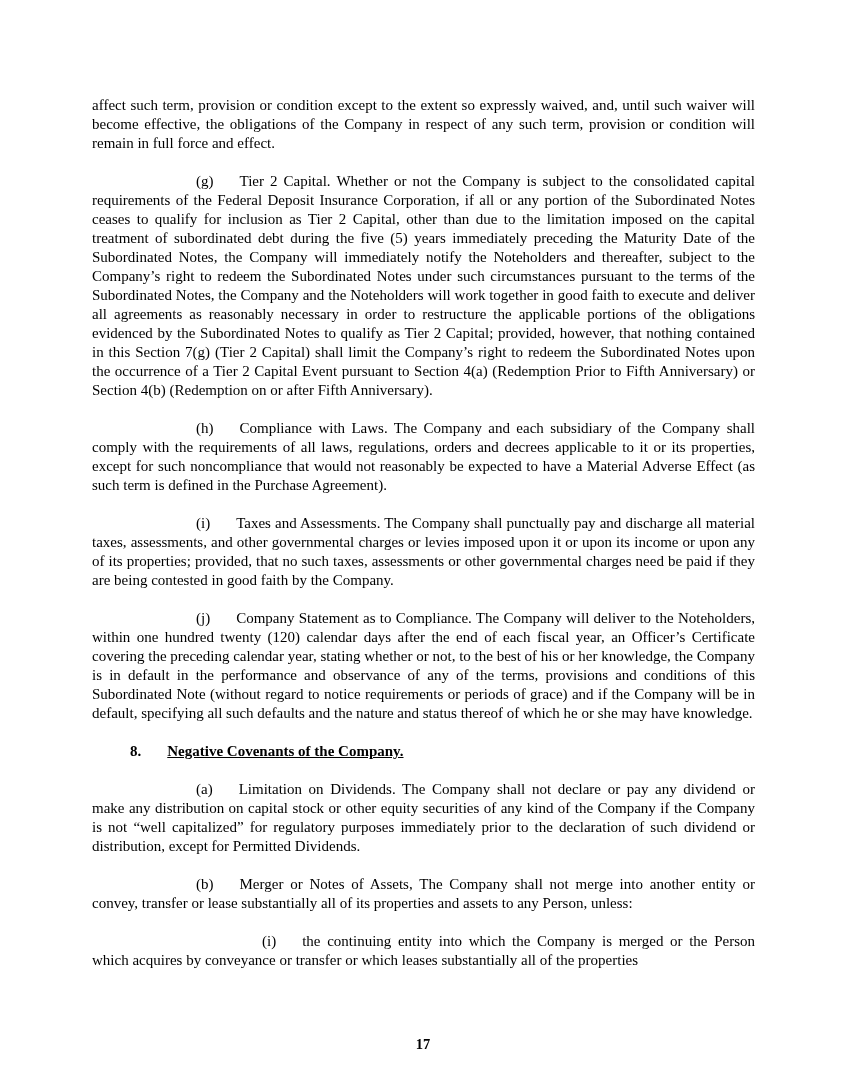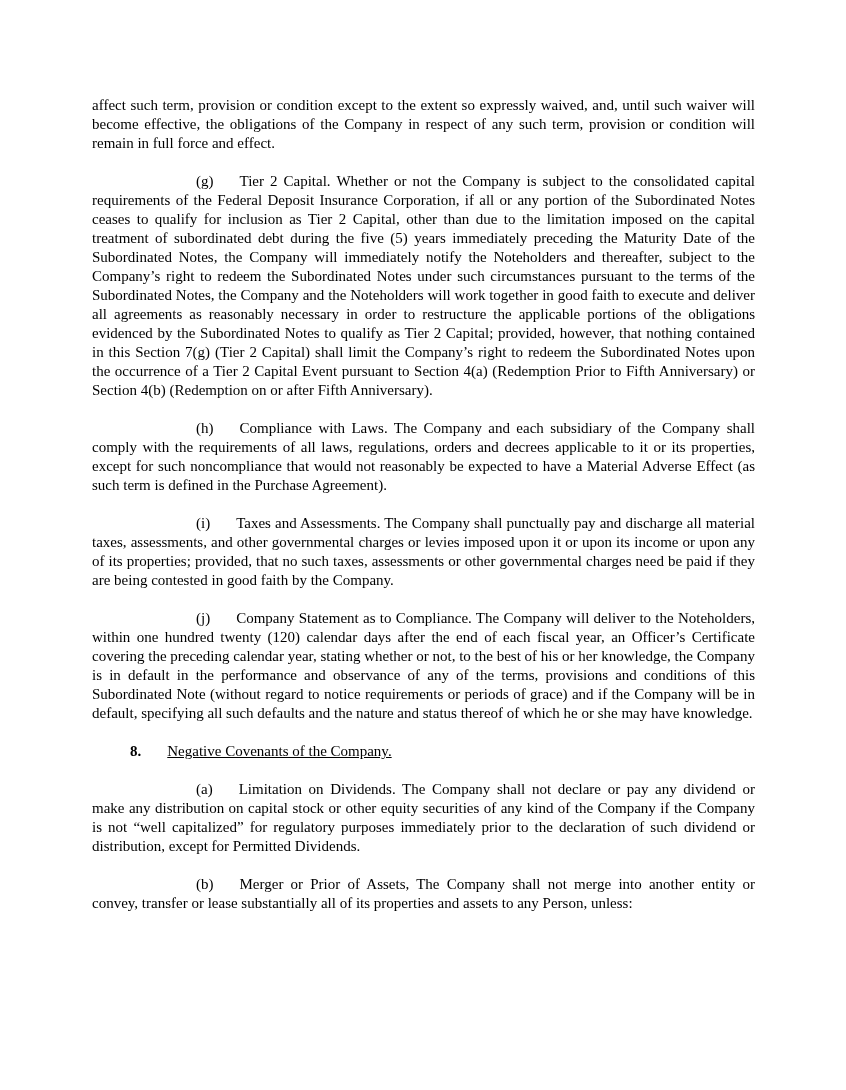--- a/index.html
+++ b/index.html
@@ -23,21 +23,21 @@
     font-size: 15px;
     line-height: 19px;
     text-align: justify;
   }
   .ind1 { text-indent: 104px; }   
   .ind2 { text-indent: 170px; }   
   .inds { text-indent: 38px; }    
   .u  { }
   .i  { }
   .b  { font-weight: bold; }
-  .bu { font-weight: normal; text-decoration: underline; }
+  .bu { font-weight: bold; text-decoration: underline; }
   .tab { display: inline-block; width: 26px; }
   .pageno {
     position: absolute;
     left: 0; right: 0;
     top: 1036px;
     text-align: center;
     font-size: 14.5px;
     font-weight: bold;
   }
 </style>
@@ -46,15 +46,17 @@
 
 <div class="page">
   <div class="content">
     <p class="para"><span>affect such term, provision or condition except to the extent so expressly waived, and, until such waiver will become effective, the obligations of the Company in respect of any such term, provision or condition will remain in full force and effect.</span></p>
     <p class="para ind1"><span>(g)</span><span class="tab"></span><span class="u">Tier 2 Capital.</span><span> Whether or not the Company is subject to the consolidated capital requirements of the Federal Deposit Insurance Corporation, if all or any portion of the Subordinated Notes ceases to qualify for inclusion as Tier 2 Capital, other than due to the limitation imposed on the capital treatment of subordinated debt during the five (5) years immediately preceding the Maturity Date of the Subordinated Notes, the Company will immediately notify the Noteholders and thereafter, subject to the Company’s right to redeem the Subordinated Notes under such circumstances pursuant to the terms of the Subordinated Notes, the Company and the Noteholders will work together in good faith to execute and deliver all agreements as reasonably necessary in order to restructure the applicable portions of the obligations evidenced by the Subordinated Notes to qualify as Tier 2 Capital; </span><span class="i">provided, however</span><span>, that nothing contained in this </span><span class="u">Section 7(g)</span><span> (Tier 2 Capital) shall limit the Company’s right to redeem the Subordinated Notes upon the occurrence of a Tier 2 Capital Event pursuant to </span><span class="u">Section 4(a)</span><span> (Redemption Prior to Fifth Anniversary) or </span><span class="u">Section 4(b)</span><span> (Redemption on or after Fifth Anniversary).</span></p>
     <p class="para ind1"><span>(h)</span><span class="tab"></span><span class="u">Compliance with Laws.</span><span> The Company and each subsidiary of the Company shall comply with the requirements of all laws, regulations, orders and decrees applicable to it or its properties, except for such noncompliance that would not reasonably be expected to have a Material Adverse Effect (as such term is defined in the Purchase Agreement).</span></p>
     <p class="para ind1"><span>(i)</span><span class="tab"></span><span class="u">Taxes and Assessments.</span><span> The Company shall punctually pay and discharge all material taxes, assessments, and other governmental charges or levies imposed upon it or upon its income or upon any of its properties; provided, that no such taxes, assessments or other governmental charges need be paid if they are being contested in good faith by the Company.</span></p>
     <p class="para ind1"><span>(j)</span><span class="tab"></span><span class="u">Company Statement as to Compliance.</span><span> The Company will deliver to the Noteholders, within one hundred twenty (120) calendar days after the end of each fiscal year, an Officer’s Certificate covering the preceding calendar year, stating whether or not, to the best of his or her knowledge, the Company is in default in the performance and observance of any of the terms, provisions and conditions of this Subordinated Note (without regard to notice requirements or periods of grace) and if the Company will be in default, specifying all such defaults and the nature and status thereof of which he or she may have knowledge.</span></p>
     <p class="para inds"><span class="b">8.</span><span class="tab"></span><span class="bu">Negative Covenants of the Company.</span></p>
     <p class="para ind1"><span>(a)</span><span class="tab"></span><span class="u">Limitation on Dividends.</span><span> The Company shall not declare or pay any dividend or make any distribution on capital stock or other equity securities of any kind of the Company if the Company is not “well capitalized” for regulatory purposes immediately prior to the declaration of such dividend or distribution, except for Permitted Dividends.</span></p>
-    <p class="para ind1"><span>(b)</span><span class="tab"></span><span class="u">Merger or Prior of Assets,</span><span> The Company shall not merge into another entity or convey, transfer or lease substantially all of its properties and assets to any Person, unless:</span></p>
+    <p class="para ind1"><span>(b)</span><span class="tab"></span><span class="u">Merger or Notes of Assets,</span><span> The Company shall not merge into another entity or convey, transfer or lease substantially all of its properties and assets to any Person, unless:</span></p>
+    <p class="para ind2"><span>(i)</span><span class="tab"></span><span>the continuing entity into which the Company is merged or the Person which acquires by conveyance or transfer or which leases substantially all of the properties</span></p>
   </div>
+  <div class="pageno">17</div>
 </div>
 
 </body></html>

